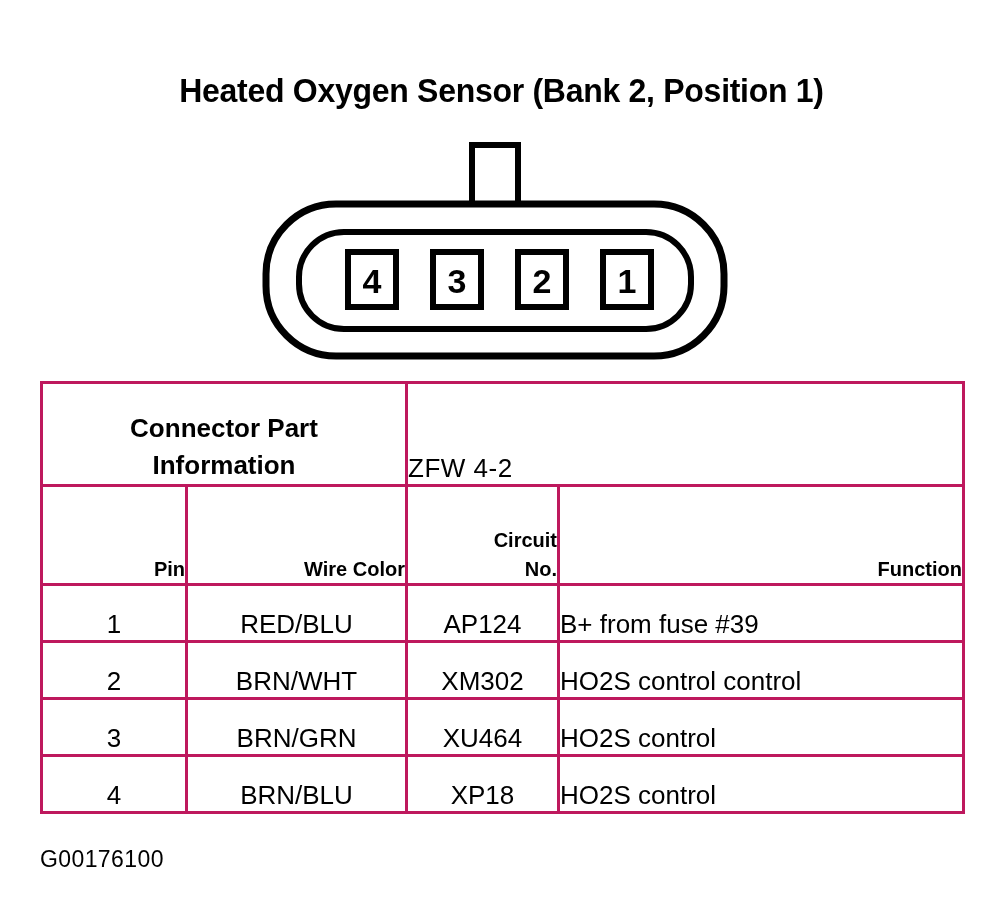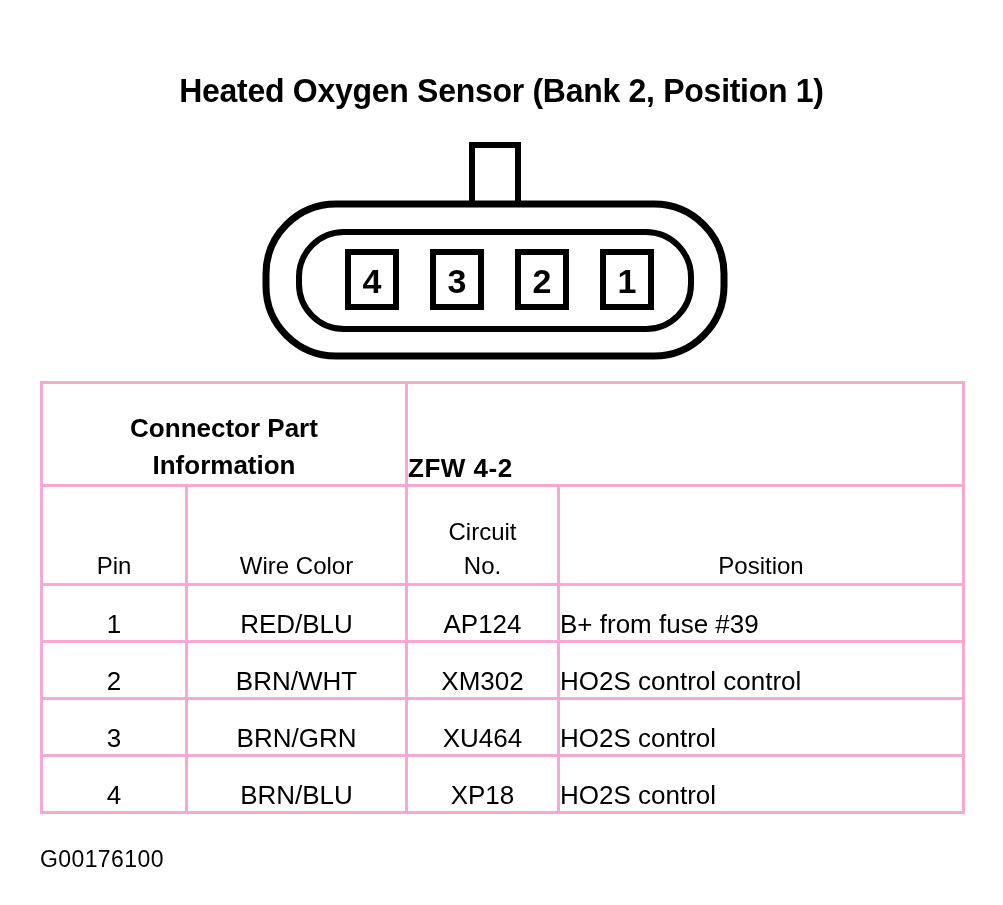--- a/index.html
+++ b/index.html
@@ -43,21 +43,21 @@
   
   #pinout-table {
     position: absolute;
     left: 40px;
     top: 381px;
     width: 922px;
     border-collapse: collapse;
     table-layout: fixed;
   }
   #pinout-table td {
-    border: 3px solid #f9a8d4;
+    border: 3px solid #be185d;
     padding: 0;
     vertical-align: bottom;
     background: #fff;
   }
   .col-pin      { width: 145px; }
   .col-wire     { width: 220px; }
   .col-circuit  { width: 152px; }
   .col-function { width: 405px; }
 
   
@@ -67,32 +67,32 @@
     vertical-align: middle;
     font-size: 26px;
     font-weight: bold;
     line-height: 1.42;
   }
   .cell-zfw {
     height: 100px;
     text-align: left;
     vertical-align: middle;
     font-size: 26px;
-    font-weight: bold;
+    font-weight: normal;
     padding-left: 8px;
     letter-spacing: 0.5px;
   }
 
   
   .cell-colhead {
     height: 96px;
-    text-align: center;
+    text-align: right;
     vertical-align: bottom;
-    font-size: 24px;
-    font-weight: normal;
+    font-size: 20px;
+    font-weight: bold;
     line-height: 1.42;
     padding-bottom: 9px;
   }
 
   
   .cell-data {
     height: 54px;
     font-size: 26px;
     font-weight: normal;
     vertical-align: middle;
@@ -165,21 +165,21 @@
       </td>
       <td class="cell-zfw" colspan="2">ZFW 4-2</td>
     </tr>
     <tr>
       <td class="cell-colhead">Pin</td>
       <td class="cell-colhead">Wire Color</td>
       <td class="cell-colhead">
         <span>Circuit</span><br>
         <span>No.</span>
       </td>
-      <td class="cell-colhead">Position</td>
+      <td class="cell-colhead">Function</td>
     </tr>
 
     <tr>
       <td class="cell-data">1</td>
       <td class="cell-data">RED/BLU</td>
       <td class="cell-data">AP124</td>
       <td class="cell-data fn">B+ from fuse #39</td>
     </tr>
     <tr>
       <td class="cell-data">2</td>

